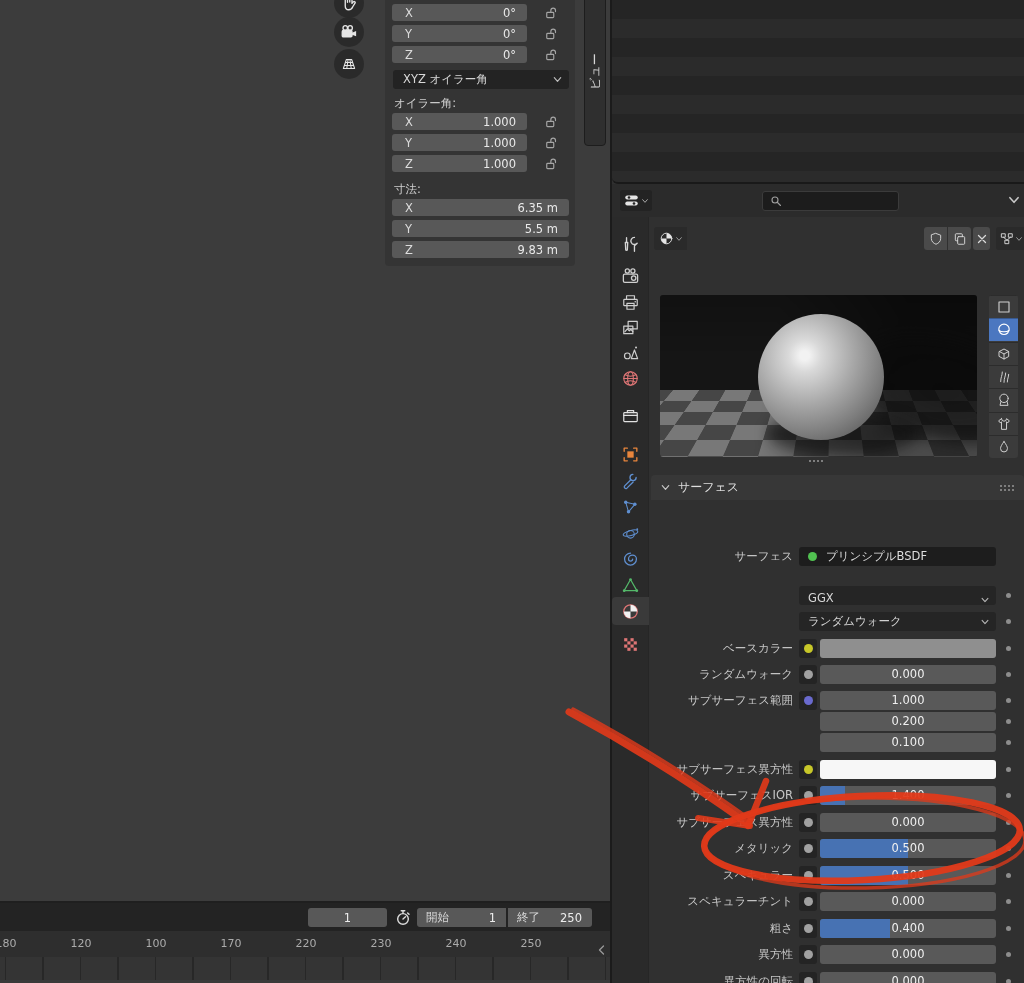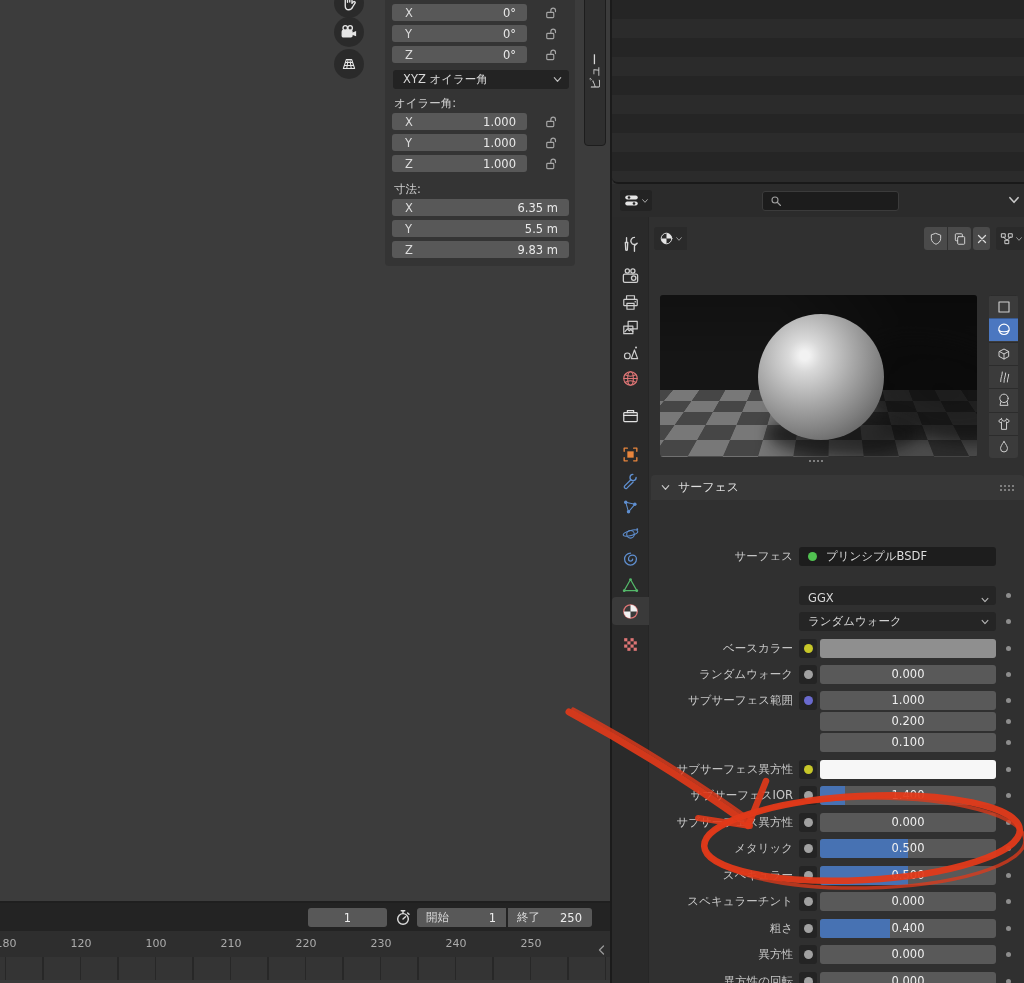--- a/index.html
+++ b/index.html
@@ -291,21 +291,21 @@
         </div>
       <div class="tl-field tl-end">
         <span class="lb">終了</span>
         <span class="vl">250</span>
         </div>
     </div>
     <div class="tl-ruler" id="ruler">
         <span class="tick-label" style="left: 6px;">180</span>
         <span class="tick-label" style="left: 81px;">120</span>
         <span class="tick-label" style="left: 156px;">100</span>
-        <span class="tick-label" style="left: 231px;">210</span>
+        <span class="tick-label" style="left: 231px;">170</span>
         <span class="tick-label" style="left: 306px;">220</span>
         <span class="tick-label" style="left: 381px;">230</span>
         <span class="tick-label" style="left: 456px;">240</span>
         <span class="tick-label" style="left: 531px;">250</span>
       </div>
     <div class="tl-ticks"></div>
     <div class="tl-scroll"></div>
     <span class="tl-chev i">
         <svg viewBox="0 0 24 24" fill="none" stroke="currentColor" stroke-width="2.6" stroke-linecap="round" stroke-linejoin="round">
           <path d="M15 4 L7 12 L15 20"></path>

